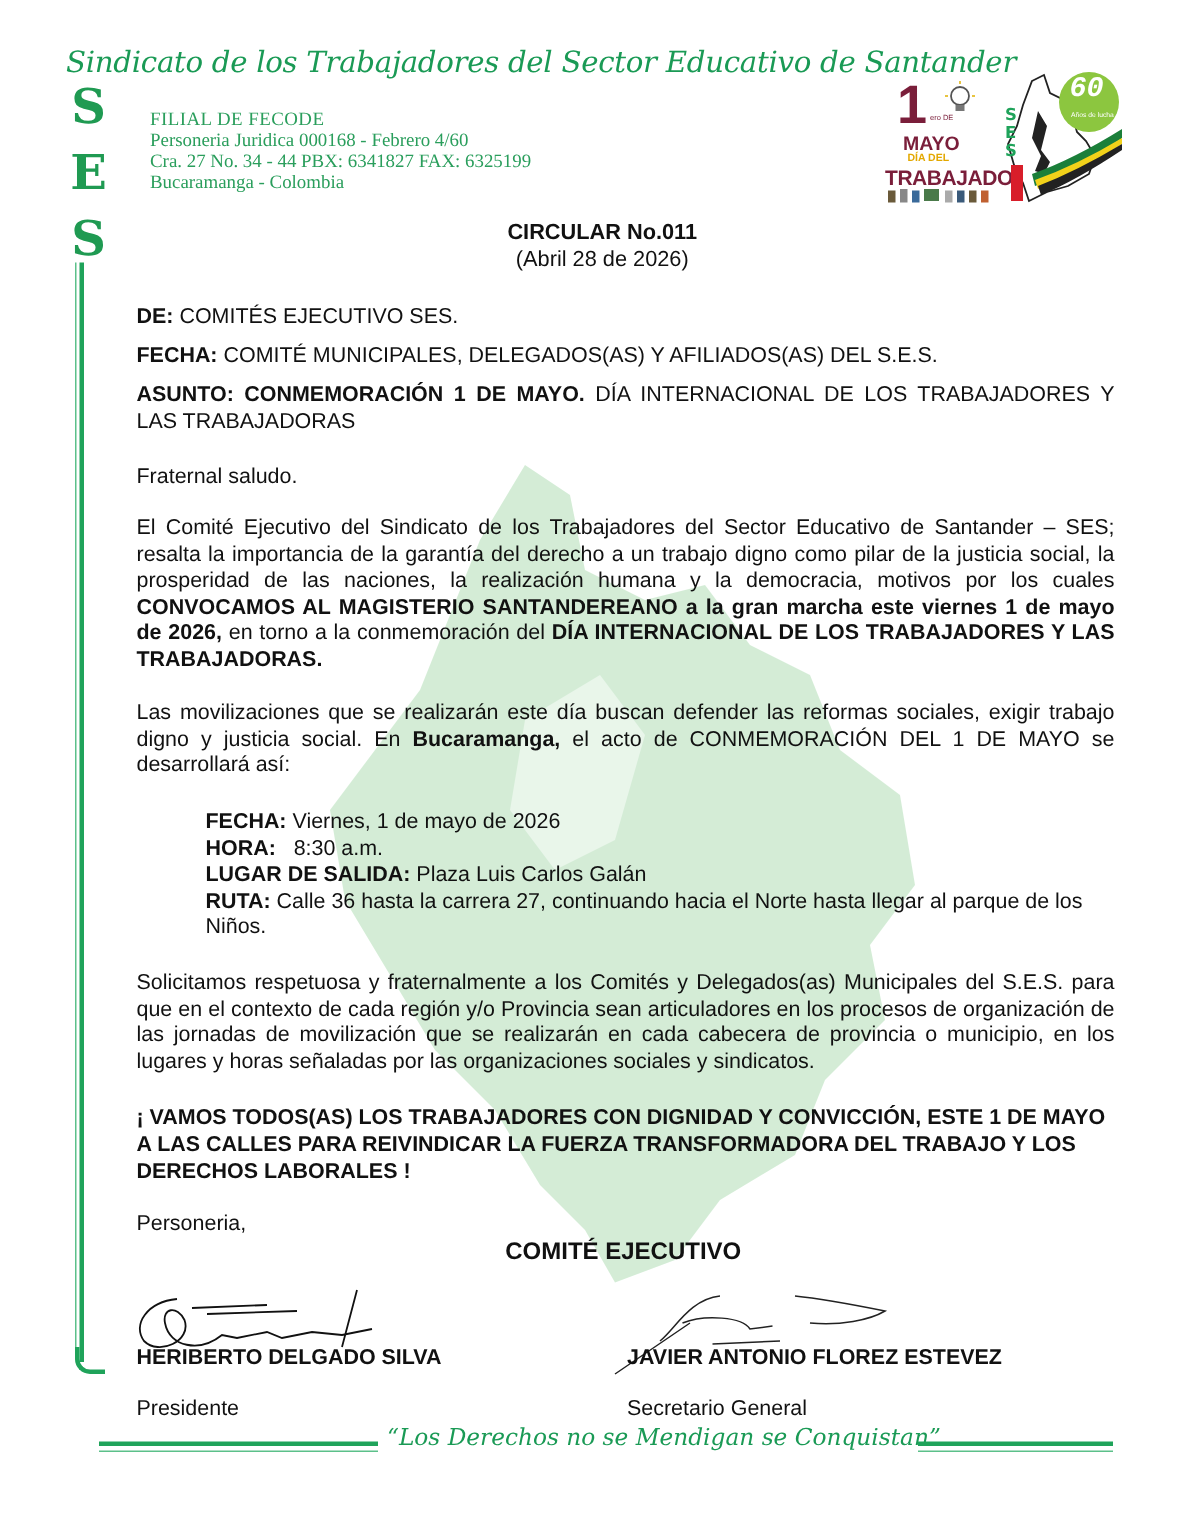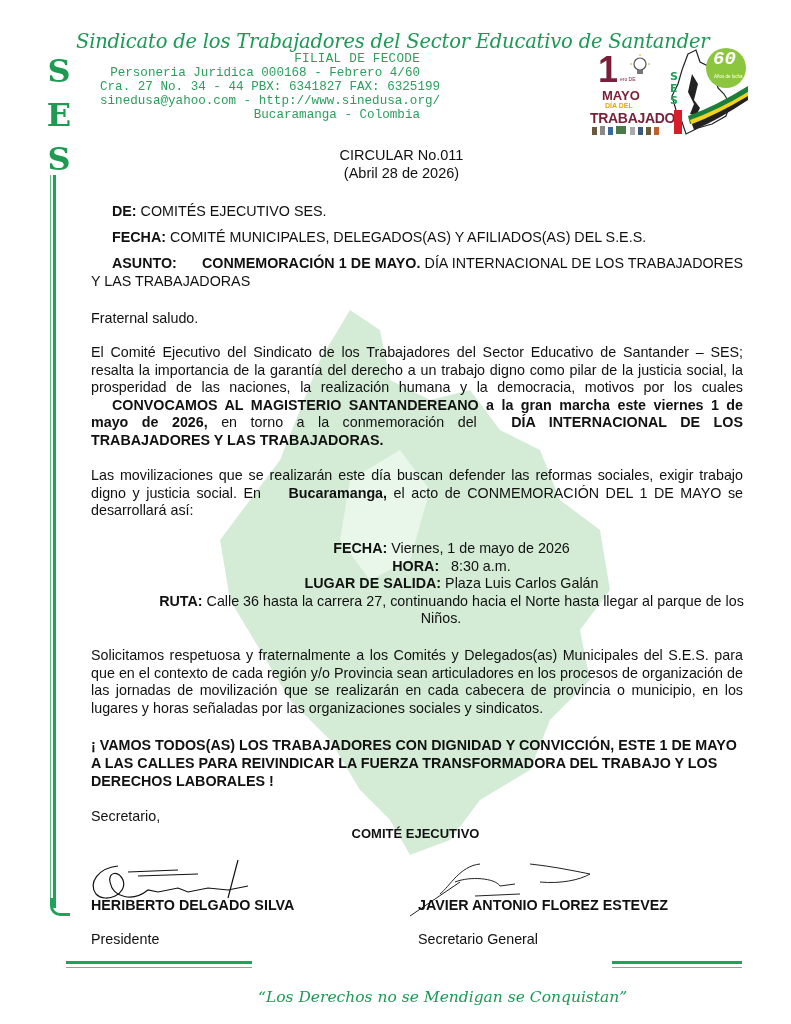--- a/index.html
+++ b/index.html
@@ -2,63 +2,63 @@
 <html><head>
 <meta charset="utf-8">
 <style>
   html, body { margin: 0; padding: 0; background: #ffffff; }
   body { width: 791px; height: 1024px; position: relative; overflow: hidden;
          font-family: "Liberation Sans", sans-serif; color: #111; }
   .abs { position: absolute; }
 
   
   .script-title { left: 44px; top: 30px; font-family: "DejaVu Serif", serif; font-style: italic;
-    color: #1a9a55; font-size: 19.5px; letter-spacing: -0.2px; white-space: nowrap; margin-left: 32px; }
+    color: #1a9a55; font-size: 19.5px; letter-spacing: -0.2px; white-space: nowrap; }
 
   
   .ses-letter { left: 44px; font-family: "DejaVu Serif", serif; font-weight: bold; color: #1f9a52;
     font-size: 32px; width: 30px; text-align: center; }
 
   
   .frame-thick { left: 53px; top: 175px; width: 3px; height: 733px; background: #1fa35a; }
   .frame-thin  { left: 50px; top: 175px; width: 1px; height: 730px; background: #5cc08a; }
   .frame-curve { left: 50px; top: 898px; width: 20px; height: 18px; border-left: 3px solid #1fa35a;
     border-bottom: 3px solid #1fa35a; border-bottom-left-radius: 10px; box-sizing: border-box; }
 
   
-  .addr { left: 100px; top: 52px; width: 320px; text-align: right; font-family: Liberation Mono, monospace;
+  .addr { left: 100px; top: 72px; width: 320px; text-align: left; font-family: Liberation Serif, serif;
     color: #2a9e5c; font-size: 12.6px; line-height: 14px; }
   .addr div { white-space: nowrap; }
   .addr .first { letter-spacing: 0.3px; }
 
   
   .logo-mayo { left: 592px; top: 52px; width: 76px; height: 88px; }
   .logo-ses { left: 668px; top: 44px; width: 84px; height: 100px; }
 
   
-  .circ-title { left: 0; width: 791px; top: 147px; text-align: center; font-weight: normal; font-size: 14.5px; padding-left: 0; }
+  .circ-title { left: 0; width: 791px; top: 147px; text-align: center; font-weight: bold; font-size: 14.5px; padding-left: 0; }
   .circ-title span, .circ-date span { position: relative; left: 6px; }
   .circ-date { left: 0; width: 791px; top: 165px; text-align: center; font-size: 14.5px; }
 
   .body-text { left: 91px; width: 652px; font-size: 14.3px; line-height: 17.6px; }
   .justify { text-align: justify; text-align-last: left; }
-  b { font-weight: bold; margin-left: 21px; }
+  b { font-weight: bold; }
 
-  .details { left: 137px; width: 608px; font-size: 14.3px; line-height: 17.6px; text-align: center; }
+  .details { left: 137px; width: 608px; font-size: 14.3px; line-height: 17.6px; }
 
   .slogan { left: 91px; width: 652px; top: 737px; font-weight: bold; font-size: 14.3px; line-height: 17.8px; }
 
   .sig-name { font-weight: bold; font-size: 14.3px; }
   .sig-role { font-size: 14.3px; margin-top: 16px; }
 
   
   .foot-line { height: 3px; background: #1fa35a; }
   .foot-line-thin { height: 1px; background: #5cc08a; }
   .foot-text { left: 258px; top: 949px; font-family: "DejaVu Serif", serif; font-style: italic;
-    color: #1a9a55; font-size: 15.5px; white-space: nowrap; margin-top: 39px; }
+    color: #1a9a55; font-size: 15.5px; white-space: nowrap; }
 
   .watermark { left: 200px; top: 300px; width: 420px; height: 560px; opacity: 0.22; }
 </style>
 </head>
 <body>
 
 <svg class="abs watermark" viewBox="0 0 420 560">
   <path d="M150 10 L180 30 L190 80 L230 100 L270 90 L300 130 L340 150 L360 200 L400 230 L410 290 L380 330 L390 380 L350 420 L330 470 L280 500 L250 540 L210 555 L190 520 L160 490 L130 440 L90 400 L60 350 L30 300 L20 240 L50 200 L80 160 L100 110 L120 60 Z" fill="#3fae4a"></path>
   <path d="M150 180 L200 150 L230 190 L210 260 L170 280 L140 240 Z" fill="#ffffff" opacity="0.5"></path>
 </svg>
@@ -70,21 +70,20 @@
 <div class="abs ses-letter" style="top:140px">S</div>
 
 <div class="abs frame-thin"></div>
 <div class="abs frame-thick"></div>
 <div class="abs frame-curve"></div>
 
 <div class="abs addr">
   <div class="first">FILIAL DE FECODE</div>
   <div>Personeria Juridica 000168 - Febrero 4/60</div>
   <div>Cra. 27 No. 34 - 44 PBX: 6341827 FAX: 6325199</div>
-  <div>sinedusa@yahoo.com - http://www.sinedusa.org/</div>
   <div>Bucaramanga - Colombia</div>
 </div>
 
 <div class="abs logo-mayo">
   <div class="abs" style="left:6px;top:0;font-size:36px;font-weight:bold;color:#7a1e3a;line-height:36px;">1</div>
   <div class="abs" style="left:28px;top:24px;font-size:5px;color:#7a1e3a;">ero DE</div>
   <svg class="abs" style="left:36px;top:2px" width="24" height="26" viewBox="0 0 24 26">
     <circle cx="12" cy="10" r="6" fill="none" stroke="#555" stroke-width="1.2"></circle>
     <rect x="9" y="16" width="6" height="4" fill="#777"></rect>
     <line x1="12" y1="0" x2="12" y2="2" stroke="#e0b000"></line>
@@ -142,22 +141,22 @@
   <div><b>FECHA:</b><span style="white-space:pre"> Viernes, 1 de mayo de 2026</span></div>
   <div><b>HORA:</b><span style="white-space:pre">   8:30 a.m.</span></div>
   <div><b>LUGAR DE SALIDA:</b><span> Plaza Luis Carlos Galán</span></div>
   <div><b>RUTA:</b><span> Calle 36 hasta la carrera 27, continuando hacia el Norte hasta llegar al parque de los Niños.</span></div>
 </div>
 
 <div class="abs body-text justify" style="top:647px">Solicitamos respetuosa y fraternalmente a los Comités y Delegados(as) Municipales del S.E.S. para que en el contexto de cada región y/o Provincia sean articuladores en los procesos de organización de las jornadas de movilización que se realizarán en cada cabecera de provincia o municipio, en los lugares y horas señaladas por las organizaciones sociales y sindicatos.</div>
 
 <div class="abs slogan">¡ VAMOS TODOS(AS) LOS TRABAJADORES CON DIGNIDAD Y CONVICCIÓN, ESTE 1 DE MAYO  A LAS CALLES PARA REIVINDICAR LA FUERZA TRANSFORMADORA DEL TRABAJO Y LOS DERECHOS LABORALES !</div>
 
-<div class="abs body-text" style="top:808px">Secretario,</div>
-<div class="abs" style="left:0;width:791px;top:826px;text-align:center;font-weight:bold;font-size:13px;"><span style="position:relative;left:20px">COMITÉ EJECUTIVO</span></div>
+<div class="abs body-text" style="top:808px">Personeria,</div>
+<div class="abs" style="left:0;width:791px;top:826px;text-align:center;font-weight:bold;font-size:16px;"><span style="position:relative;left:20px">COMITÉ EJECUTIVO</span></div>
 
 <svg class="abs" style="left:88px;top:858px" width="180" height="50" viewBox="0 0 180 50">
   <path d="M30 8 C10 10 0 25 8 36 C18 46 40 36 35 22 C30 12 20 14 22 24 C25 40 45 44 60 32 L70 34 L90 30 L100 34 L120 30 L140 32 L160 28 M150 2 L140 40 M40 14 L90 12 M50 18 L110 16" fill="none" stroke="#111" stroke-width="1.2"></path>
 </svg>
 <svg class="abs" style="left:400px;top:858px" width="200" height="60" viewBox="0 0 200 60">
   <path d="M80 6 C60 8 50 28 40 36 M55 24 C70 18 95 20 100 28 L115 26 M130 6 C150 8 170 12 190 16 C180 22 160 26 140 24 M75 38 L120 36 M10 58 L60 24" fill="none" stroke="#222" stroke-width="1"></path>
 </svg>
 
 <div class="abs sig-name" style="left:91px;top:897px">HERIBERTO DELGADO SILVA</div>
 <div class="abs sig-role" style="left:91px;top:915px">Presidente</div>

